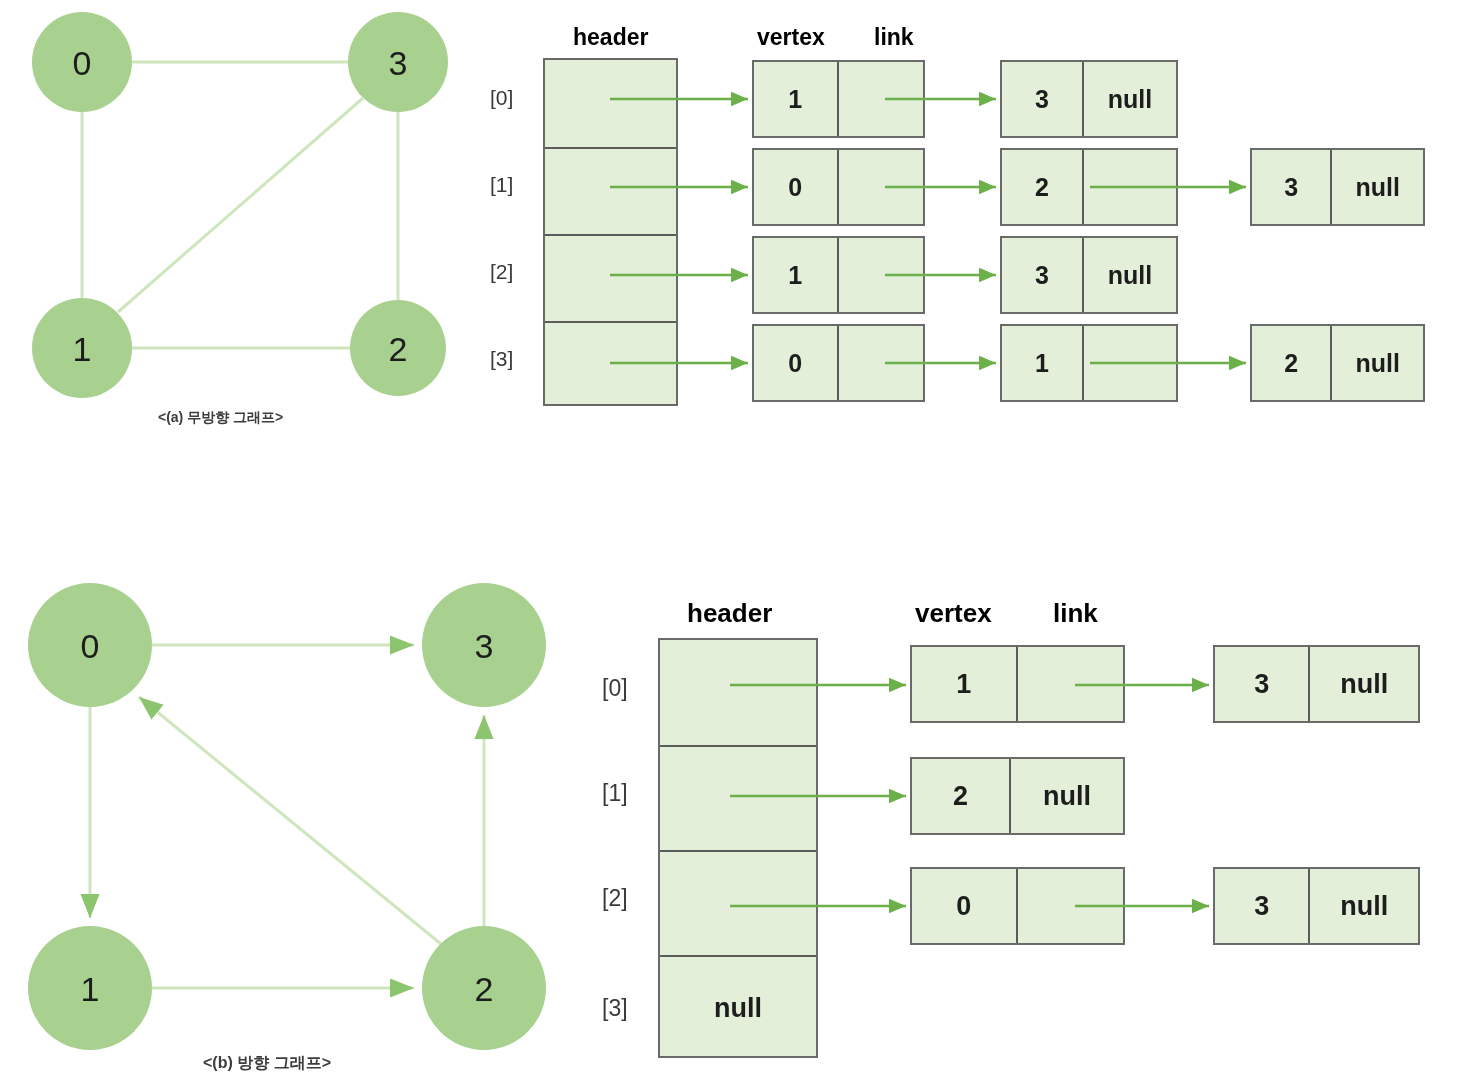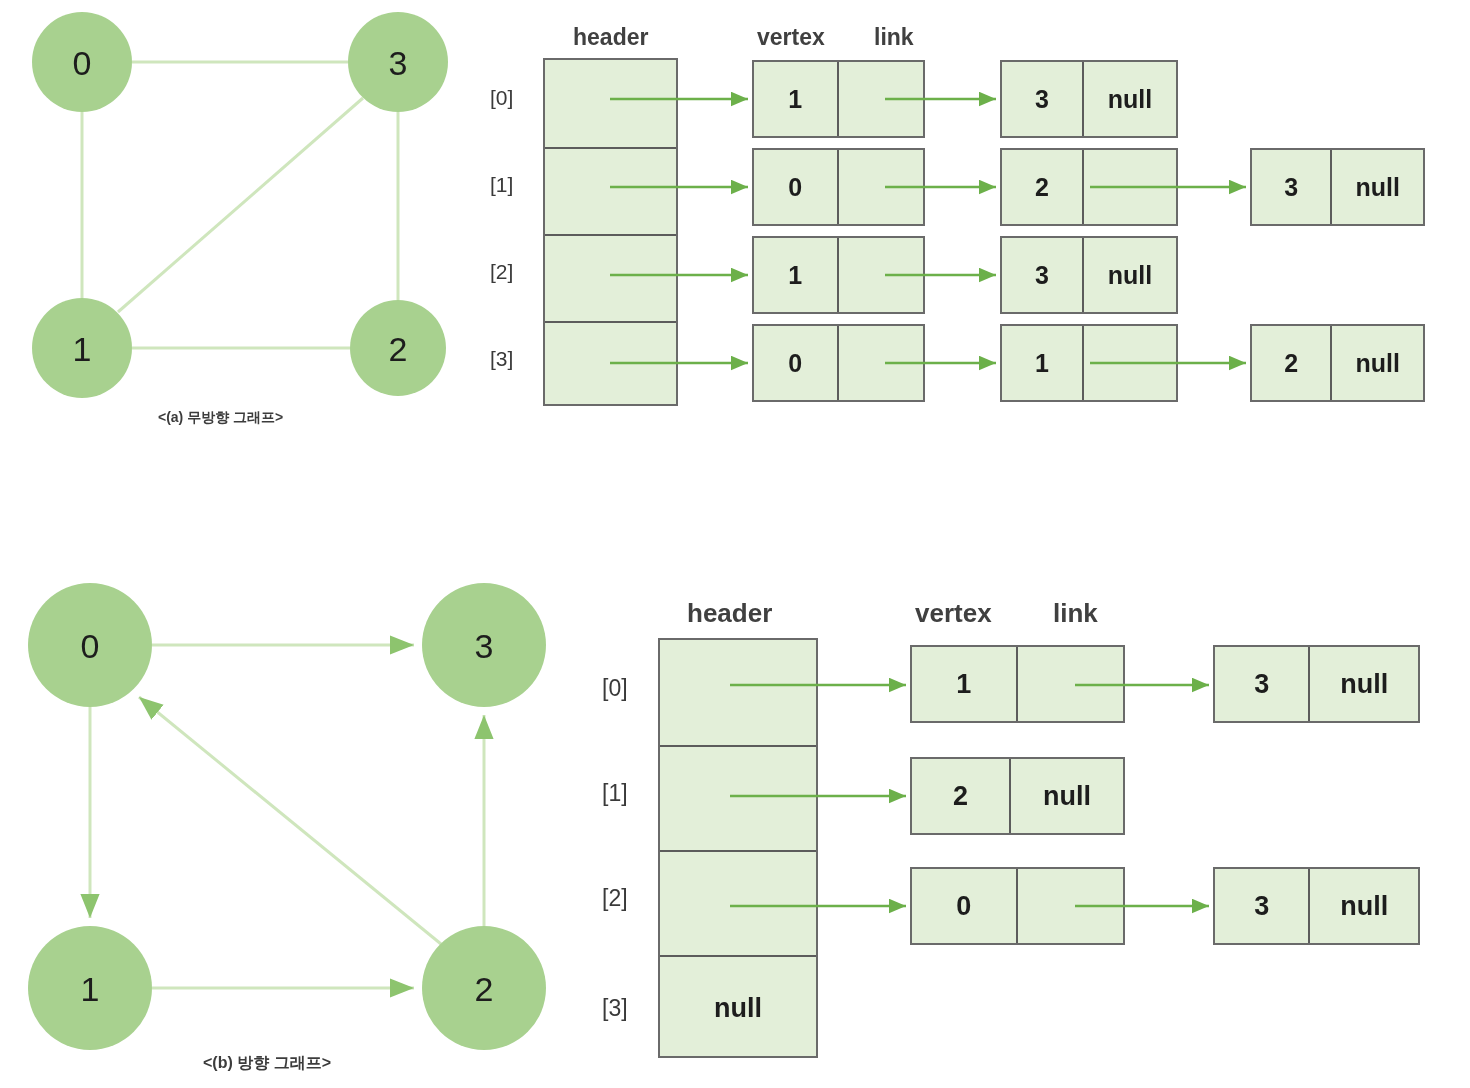--- a/index.html
+++ b/index.html
@@ -37,21 +37,21 @@
     position: absolute;
     font-family: "Liberation Sans", sans-serif;
     font-weight: bold;
     color: #3c3c3c;
     white-space: nowrap;
   }
   .col-label {
     position: absolute;
     font-family: "Liberation Sans", sans-serif;
     font-weight: bold;
-    color: #404040;
+    color: #000000;
     white-space: nowrap;
   }
   .index-label {
     position: absolute;
     font-family: "Liberation Sans", sans-serif;
     color: #3a3a3a;
     white-space: nowrap;
   }
   .header-col {
     position: absolute;

